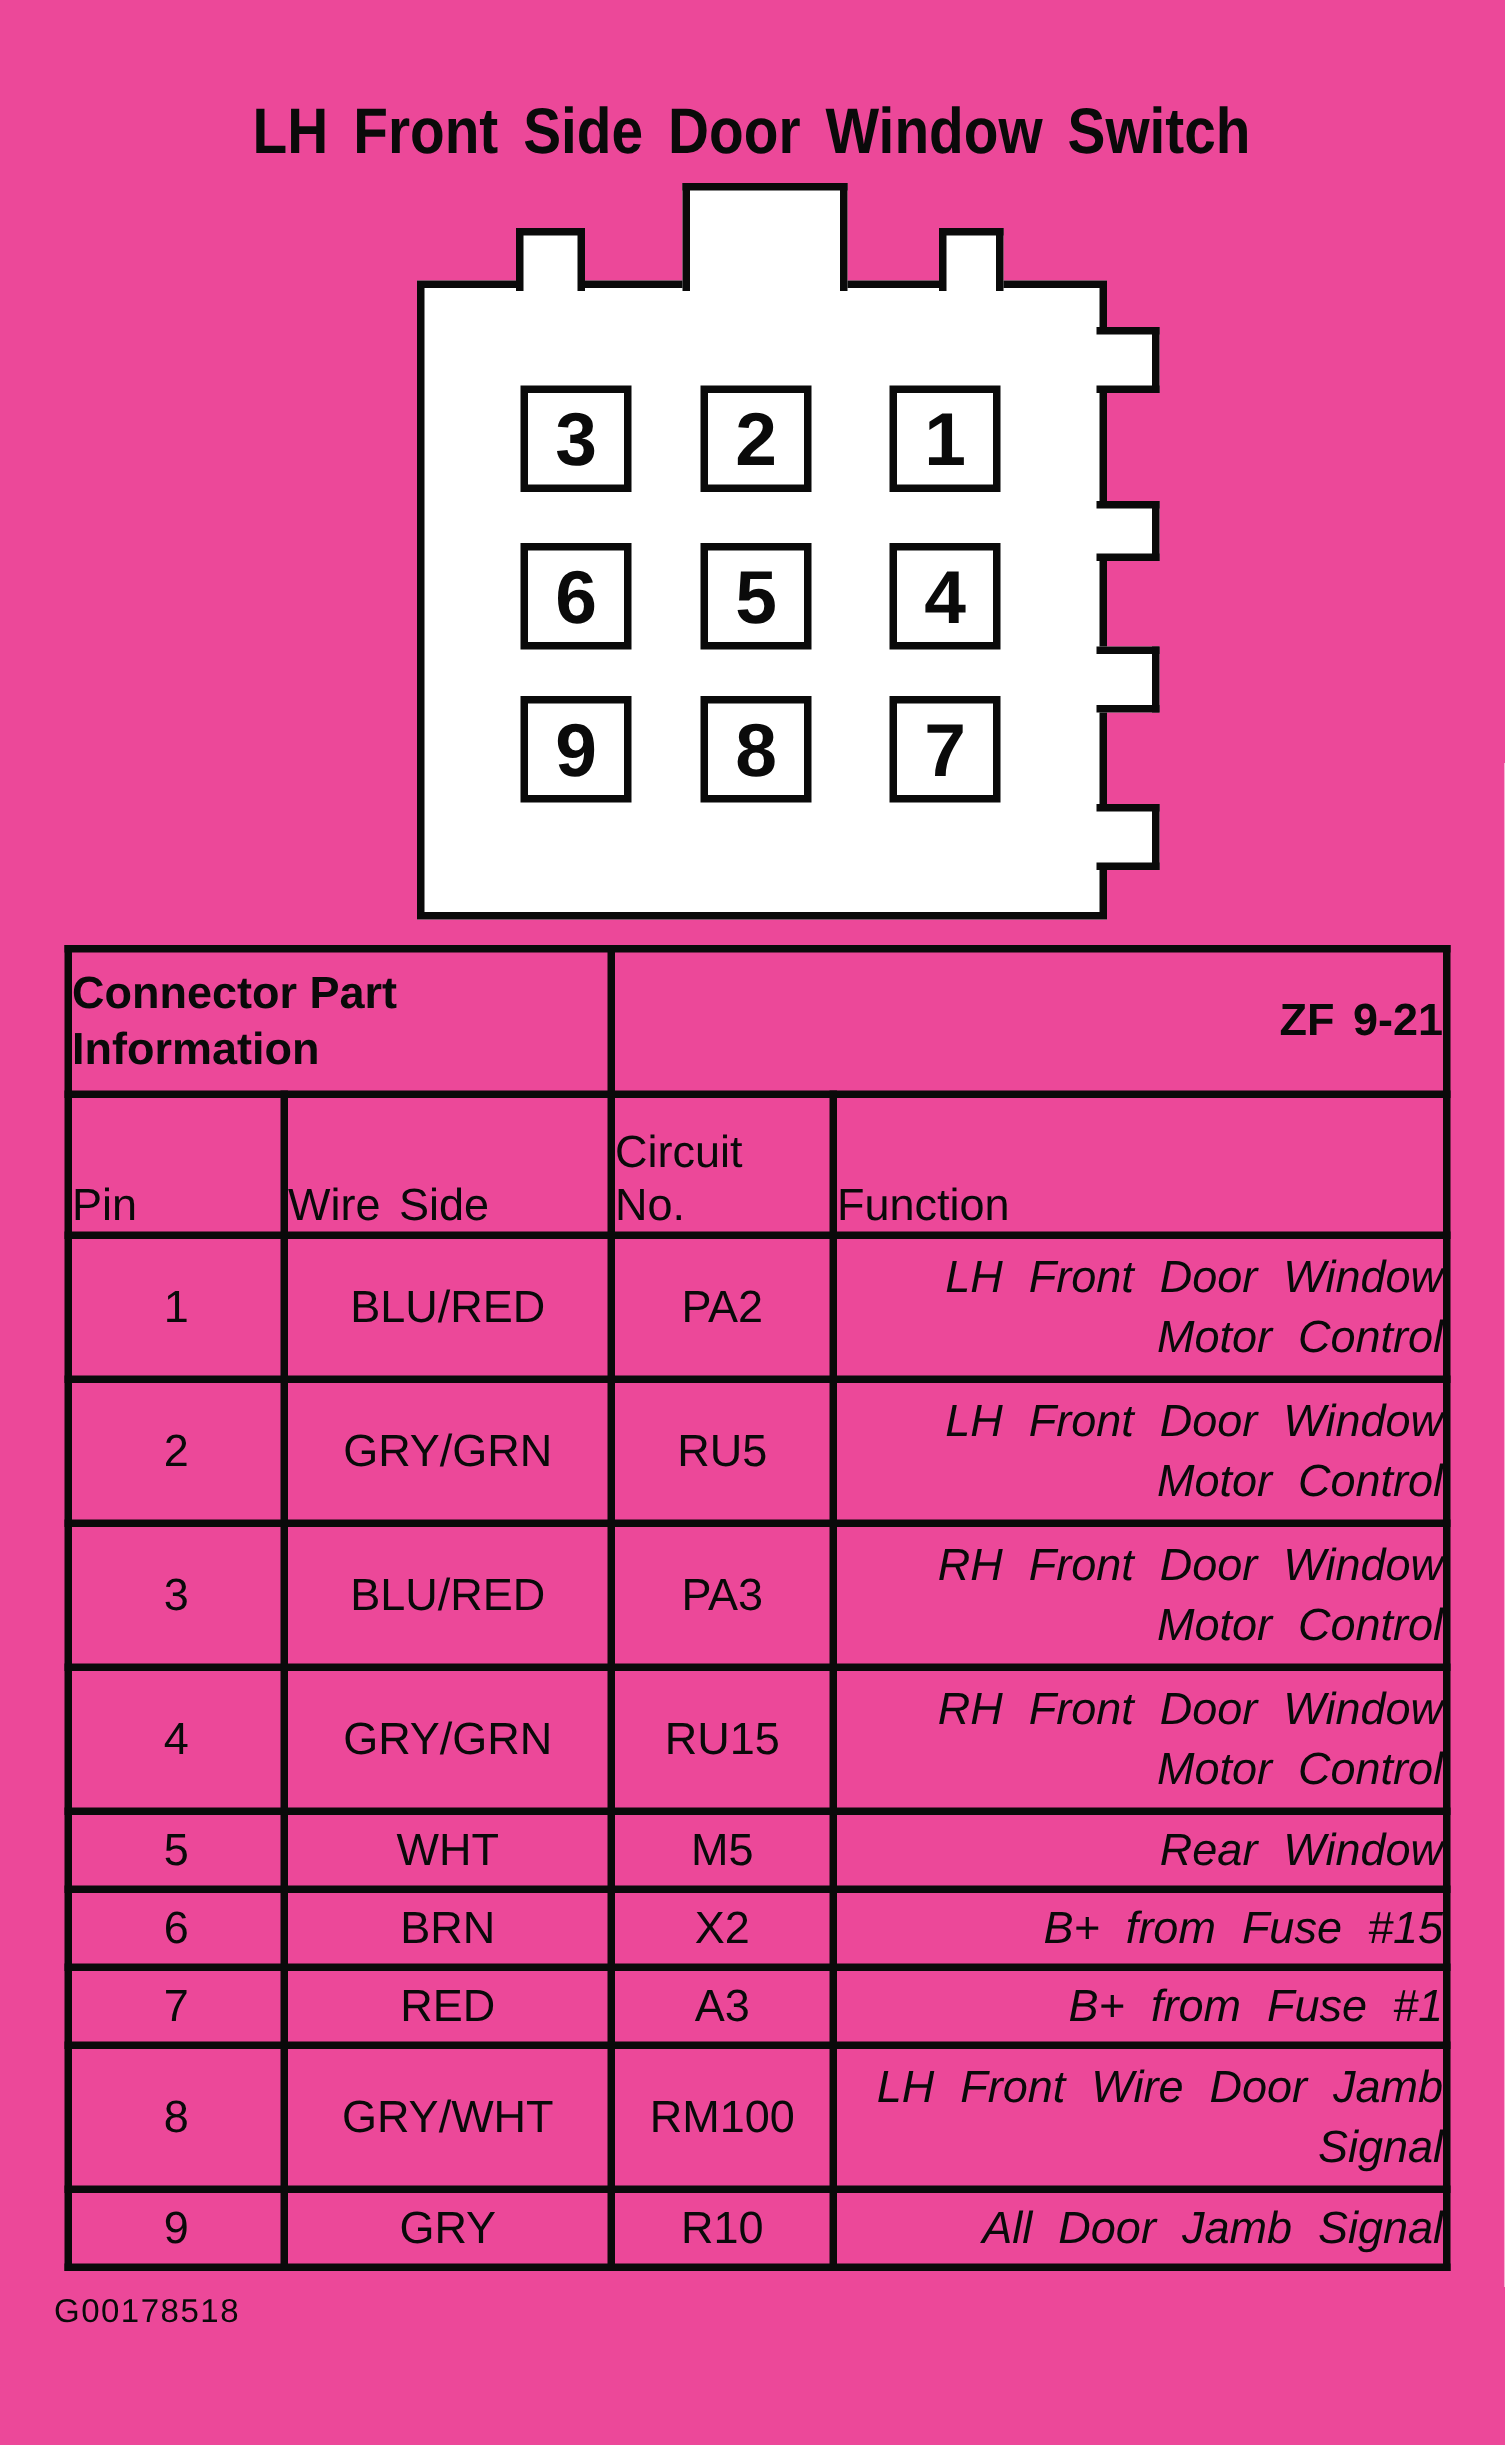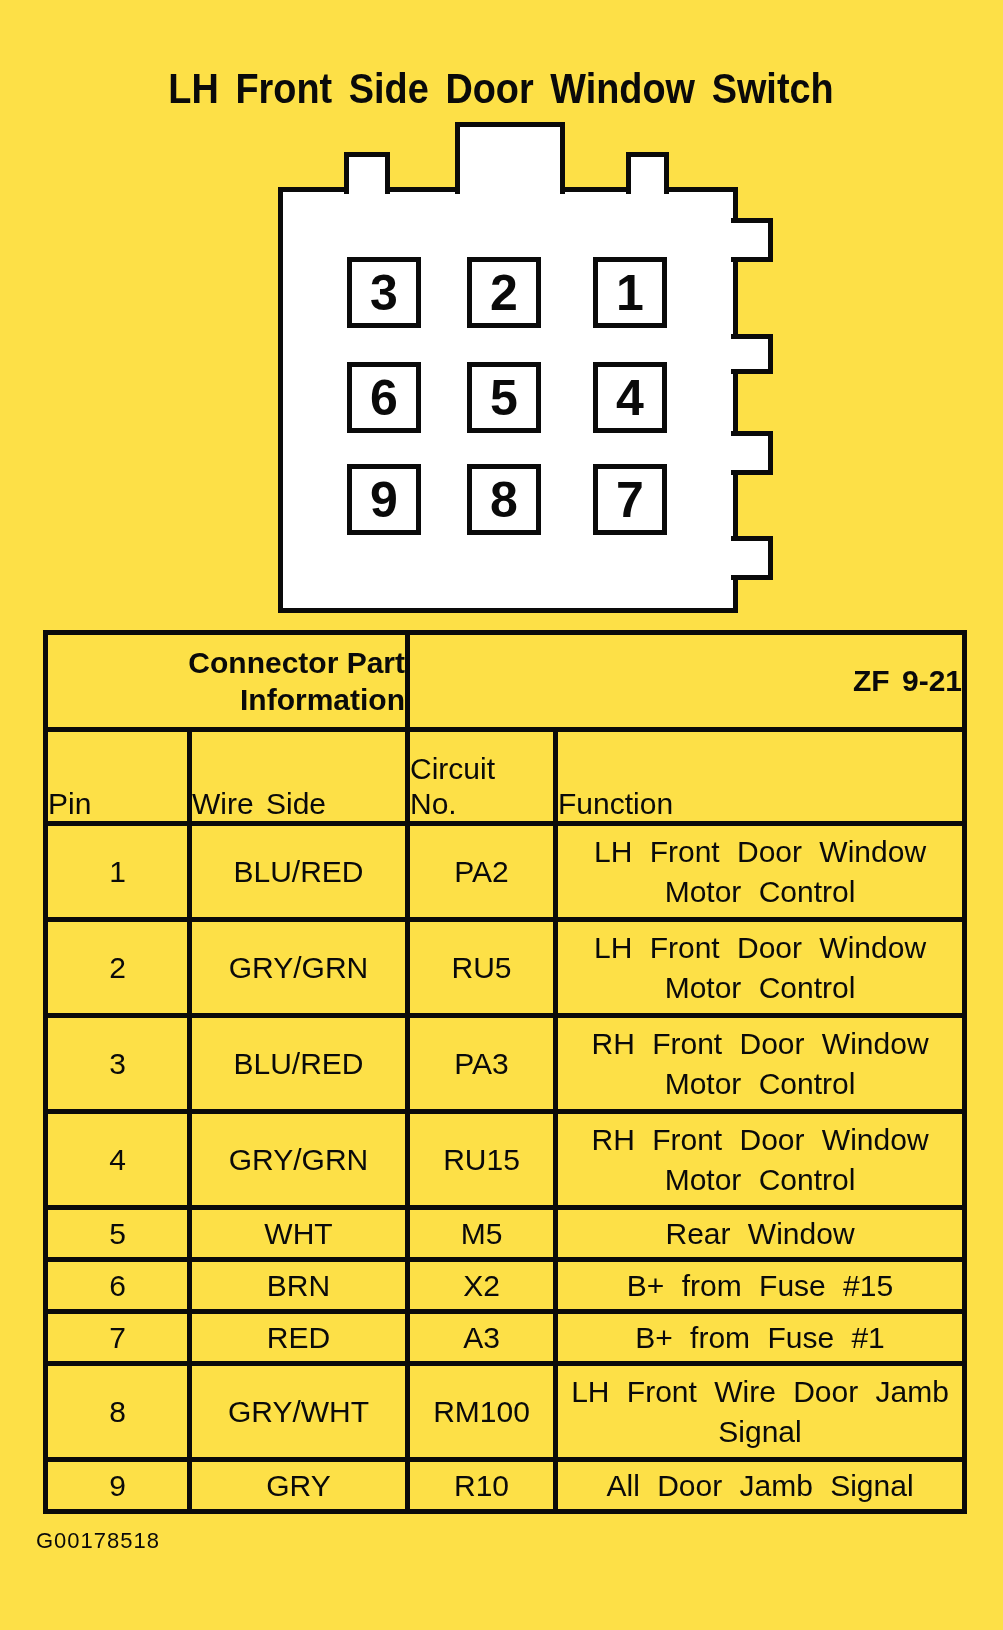--- a/index.html
+++ b/index.html
@@ -4,21 +4,21 @@
 <style>
   html, body {
     margin: 0;
     padding: 0;
     background: #ffffff;
   }
   .page {
     position: relative;
     width: 1003px;
     height: 1630px;
-    background: #fde047;
+    background: #ec4899;
     color: #0a0a0a;
     font-family: "Liberation Sans", sans-serif;
     overflow: hidden;
   }
 
   
   .title-wrap {
     position: absolute;
     top: 64px;
     left: 0;
@@ -105,21 +105,21 @@
     padding: 0;
     overflow: hidden;
   }
   .row-hdr1 { height: 97px; }
   .row-hdr2 { height: 94px; }
   .row-tall { height: 96px; }
   .row-short { height: 52px; }
 
   .cell-part-info {
     font-weight: 700;
-    text-align: right;
+    text-align: left;
     vertical-align: middle;
     line-height: 1.25;
     padding: 0 14px;
   }
   .cell-part-number {
     font-weight: 700;
     text-align: right;
     vertical-align: middle;
     padding-left: 12px;
     word-spacing: 4px;
@@ -130,25 +130,26 @@
     vertical-align: bottom;
     padding-bottom: 12px;
     line-height: 1.15;
     word-spacing: 4px;
   }
   .cell-pin, .cell-wire, .cell-circuit {
     text-align: center;
     vertical-align: middle;
   }
   .cell-func {
-    text-align: center;
+    text-align: right;
     vertical-align: middle;
     padding: 2px 4px 2px 7px;
     word-spacing: 9px;
     line-height: 1.32;
+    font-style: italic;
   }
 
   
   .figure-code {
     position: absolute;
     left: 36px;
     top: 1528px;
     font-size: 22px;
     letter-spacing: 1px;
   }

